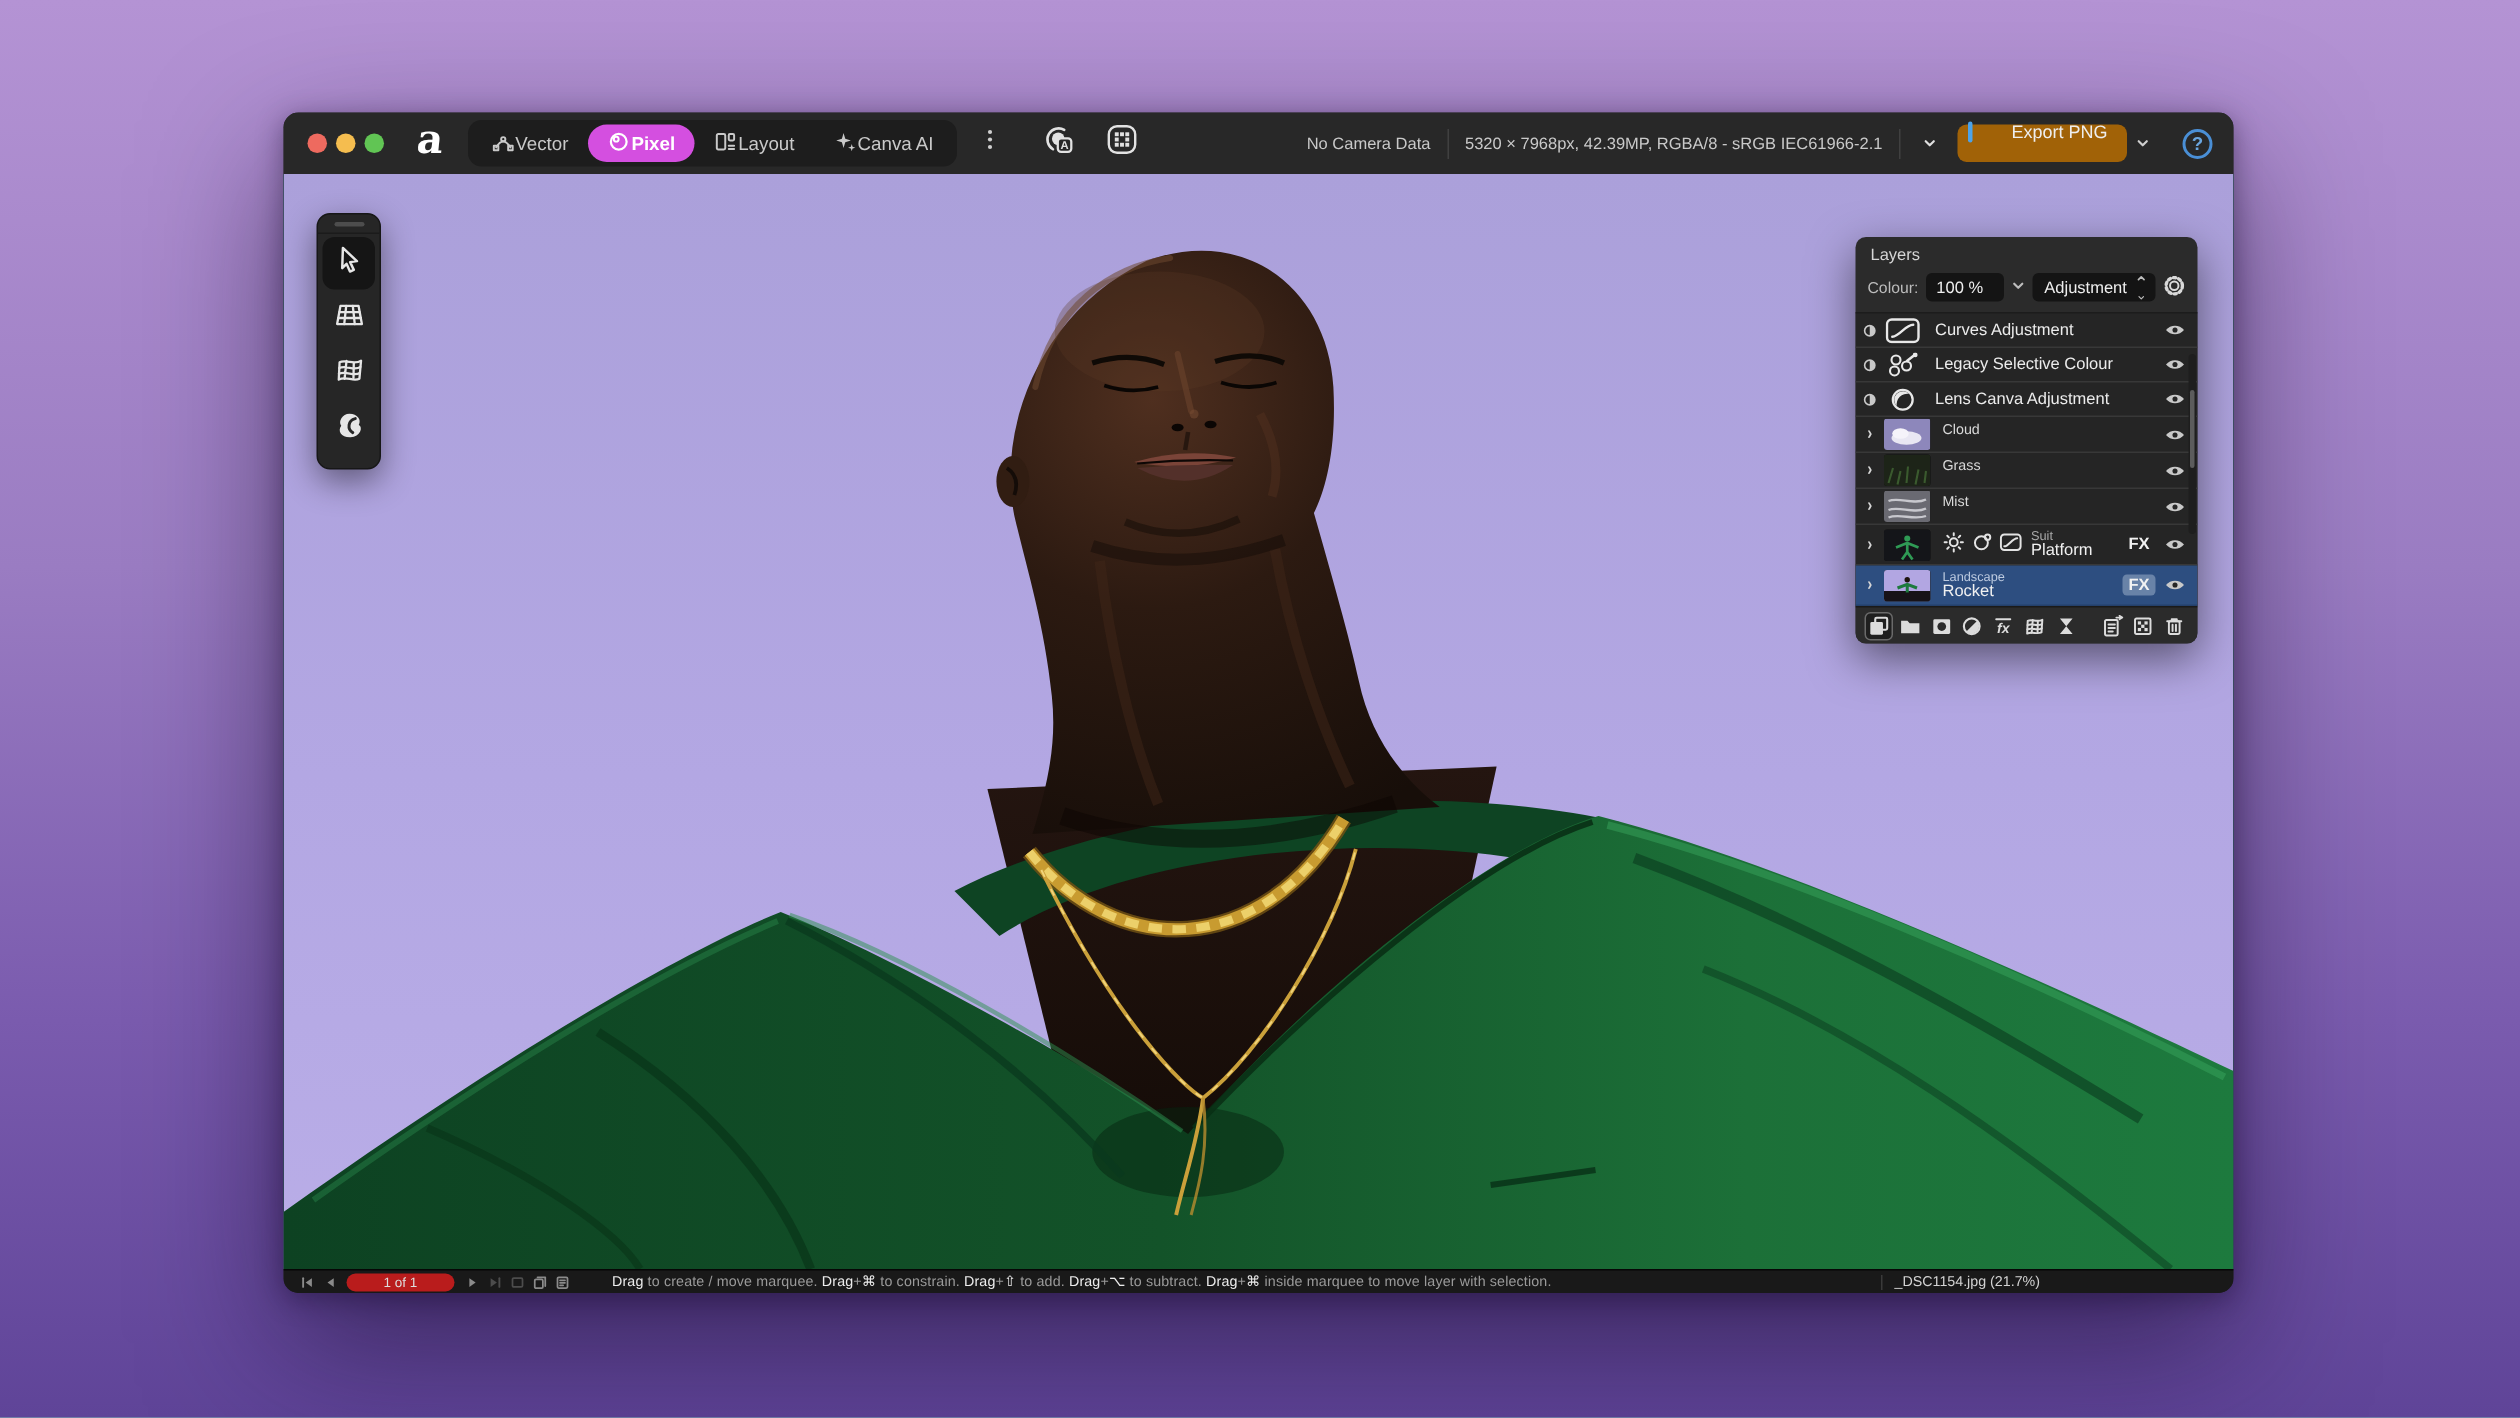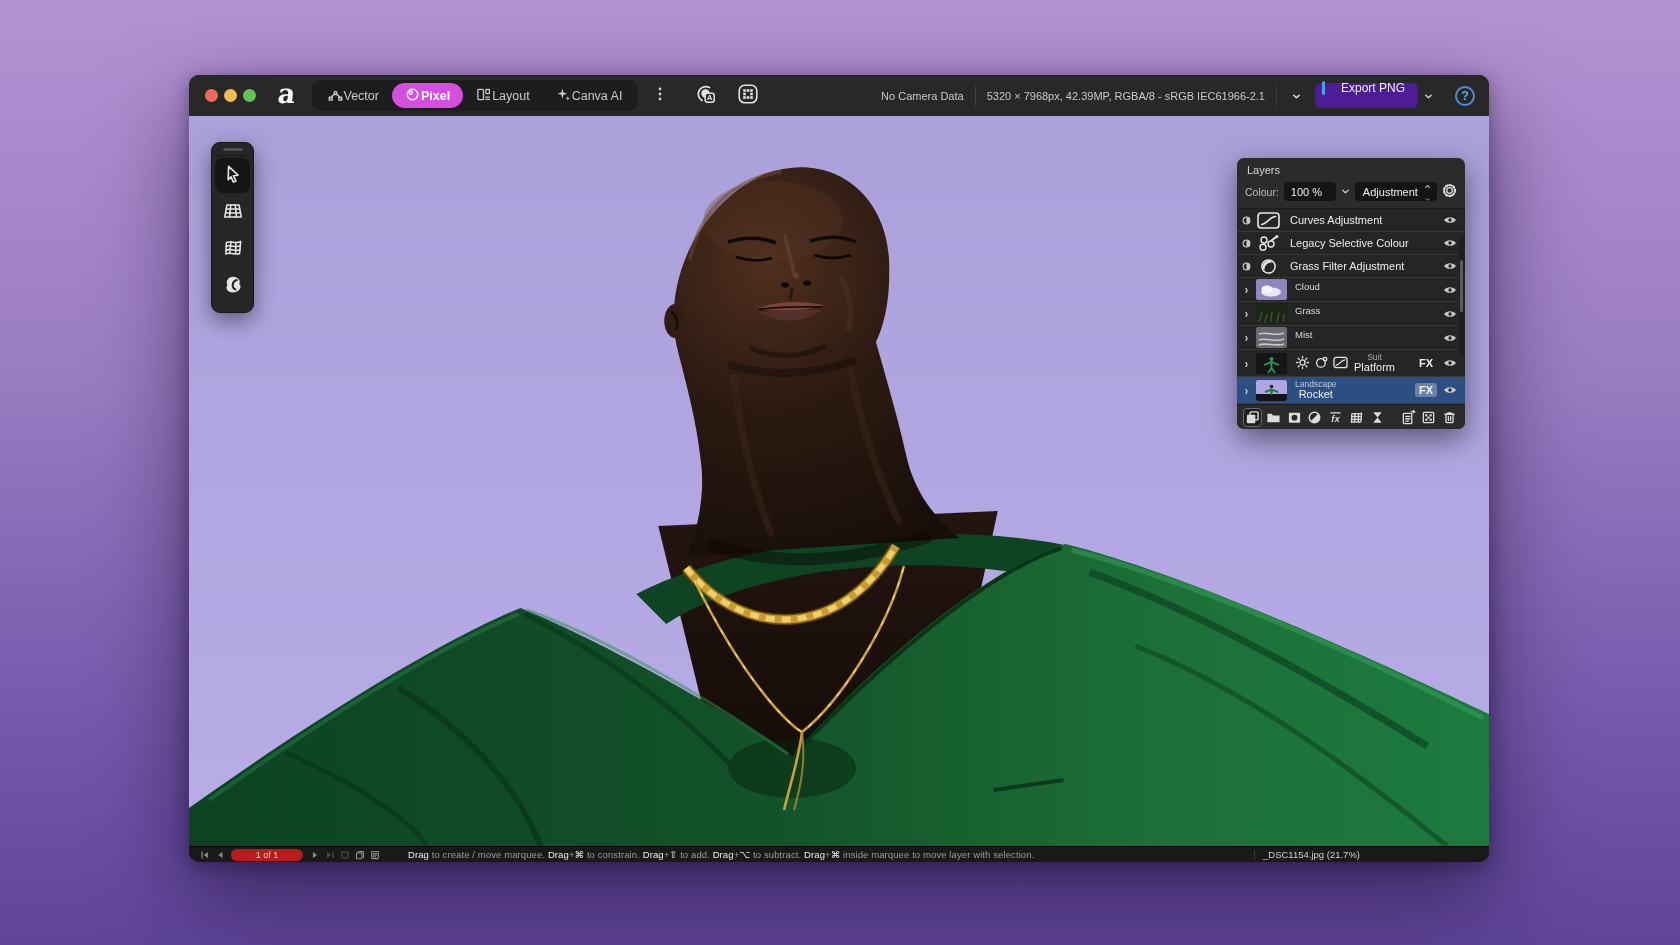--- a/index.html
+++ b/index.html
@@ -25,21 +25,21 @@
   .tab svg{ width:15px; height:15px; }
   .tab.active{ background:var(--accent-magenta); color:#fff; font-weight:bold; }
   .overflow{ color:#cfcfcf; margin:0 12px 0 14px; display:flex; }
   .overflow svg{ width:16px; height:16px; }
   .roundbtn{ width:32px; height:32px; display:flex; align-items:center; justify-content:center; color:#e2e2e2; margin-left:10px; }
   .roundbtn svg{ width:22px; height:22px; }
   .tb-right{ margin-left:auto; display:flex; align-items:center; gap:0; }
   .tb-info{ color:#c9c9c9; font-size:11px; white-space:nowrap; }
   .tb-div{ width:1px; height:20px; background:#404040; margin:0 11px; }
   .hookbtn{ display:flex; align-items:center; gap:4px; color:#e0e0e0; }
-  .exportbtn{ display:flex; align-items:center; background:#4c1d95; border-radius:6px; height:25px; padding:0 13px 16px 7px; margin-left:14px; gap:16px; }
+  .exportbtn{ display:flex; align-items:center; background:#a16207; border-radius:6px; height:25px; padding:0 13px 16px 7px; margin-left:14px; gap:26px; }
   .exportbtn .bar{ width:3px; height:14px; border-radius:2px; background:var(--accent-blue); }
   .exportbtn span{ font-size:12px; color:#eee; }
   .exp-chev{ margin:0 10px 0 6px; color:#cfcfcf; }
   .helpbtn{ width:20px; height:20px; border:2px solid #4a8fd6; border-radius:50%; color:#6aa6e0; font-size:12.5px; font-weight:bold; display:flex; align-items:center; justify-content:center; margin-left:12px; }
   
   .canvas{ position:relative; flex:1 1 auto; overflow:hidden; background:#0f766e; }
   .canvas > svg.photo{ position:absolute; inset:0; width:100%; height:100%; display:block; }
   
   .palette{ position:absolute; left:22px; top:26px; width:43px; background:#262626; border:1px solid #171717; border-radius:9px; box-shadow:0 8px 22px rgba(0,0,0,.45); padding-bottom:6px; }
   .palette .handle{ height:13px; display:flex; align-items:center; justify-content:center; border-bottom:1px solid #1b1b1b; }
@@ -67,21 +67,21 @@
   .adjicon{ width:25px; height:17px; display:flex; align-items:center; justify-content:center; color:#e8e8e8; margin-right:9px; }
   .adjicon svg{ width:23px; height:17px; }
   .lname{ color:#ececec; font-size:11px; }
   .lrow .eye{ margin-left:auto; margin-right:8px; color:#c9c9c9; display:flex; }
   .lrow .eye svg{ width:14px; height:10px; }
   .thumb{ width:31px; height:21px; border-radius:2px; overflow:hidden; flex:0 0 auto; margin-right:8px; background:#111; }
   .thumb svg{ width:100%; height:100%; display:block; }
   .gname{ align-self:flex-start; padding-top:3px; font-size:9.5px; color:#d9d9d9; }
   .minis{ display:flex; gap:4px; margin-right:6px; color:#e3e3e3; }
   .minis svg{ width:15px; height:15px; }
-  .stack{ display:flex; flex-direction:column; line-height:1.05;text-align:center; }
+  .stack{ display:flex; flex-direction:column; line-height:1.05; }
   .stack .sub{ font-size:8.5px; color:#a9a9a9; }
   .stack .main{ font-size:11px; color:#f0f0f0; }
   .fxbadge{ font-size:11px; font-weight:bold; color:#f2f2f2; margin-left:auto; padding:1px 4px; border-radius:3px; }
   .fxbadge + .eye{ margin-left:6px; }
   .lrow.selected{ background:var(--sel-blue); border-bottom-color:#24406b; }
   .lrow.selected .stack .sub{ color:#bccadf; }
   .lrow.selected .fxbadge{ background:rgba(205,217,235,.38); }
   .scrollbar{ position:absolute; right:1px; top:78px; width:5px; height:120px; background:#1e1e1e; border-radius:3px; }
   .scrollbar i{ position:absolute; left:1px; right:1px; top:24px; height:52px; background:#5c5c5c; border-radius:3px; display:block; }
   .lp-footer{ display:flex; align-items:center; height:25px; background:#2b2b2b; border-top:1px solid #1a1a1a; padding:0 6px; gap:2px; }
@@ -389,21 +389,21 @@
                 <circle cx="5" cy="5" r="3.8" stroke-width="1.2"></circle>
                 <path d="M5 1.2 A3.8 3.8 0 0 1 5 8.8 Z" fill="currentColor" stroke="none"></path>
               </svg>
             </span>
             <span class="adjicon">
               <svg viewBox="0 0 18 18" fill="none" stroke="currentColor" stroke-width="1.4" stroke-linecap="round" stroke-linejoin="round">
                 <circle cx="9" cy="9" r="7" stroke-width="1.6"></circle>
                 <path d="M13.6 4.8 A6.2 6.2 0 0 0 4.8 13.6 A7.6 7.6 0 0 1 13.6 4.8 Z" fill="currentColor" stroke="none"></path>
               </svg>
             </span>
-            <span class="lname">Grass Filter Adjustment</span>
+            <span class="lname">Lens Canva Adjustment</span>
             <span class="eye">
               <svg viewBox="0 0 14 10" fill="none" stroke="currentColor" stroke-width="1.4" stroke-linecap="round" stroke-linejoin="round">
                 <path d="M1 5 C4 1.2 10 1.2 13 5 C10 8.8 4 8.8 1 5 Z" fill="currentColor" stroke="none"></path>
                 <circle cx="7" cy="5" r="1.7" fill="#262626" stroke="none"></circle>
               </svg>
             </span>
           </div>
           <div class="lrow" style="height: 24px;">
             <span class="gut chv">›</span>
             <span class="thumb">

